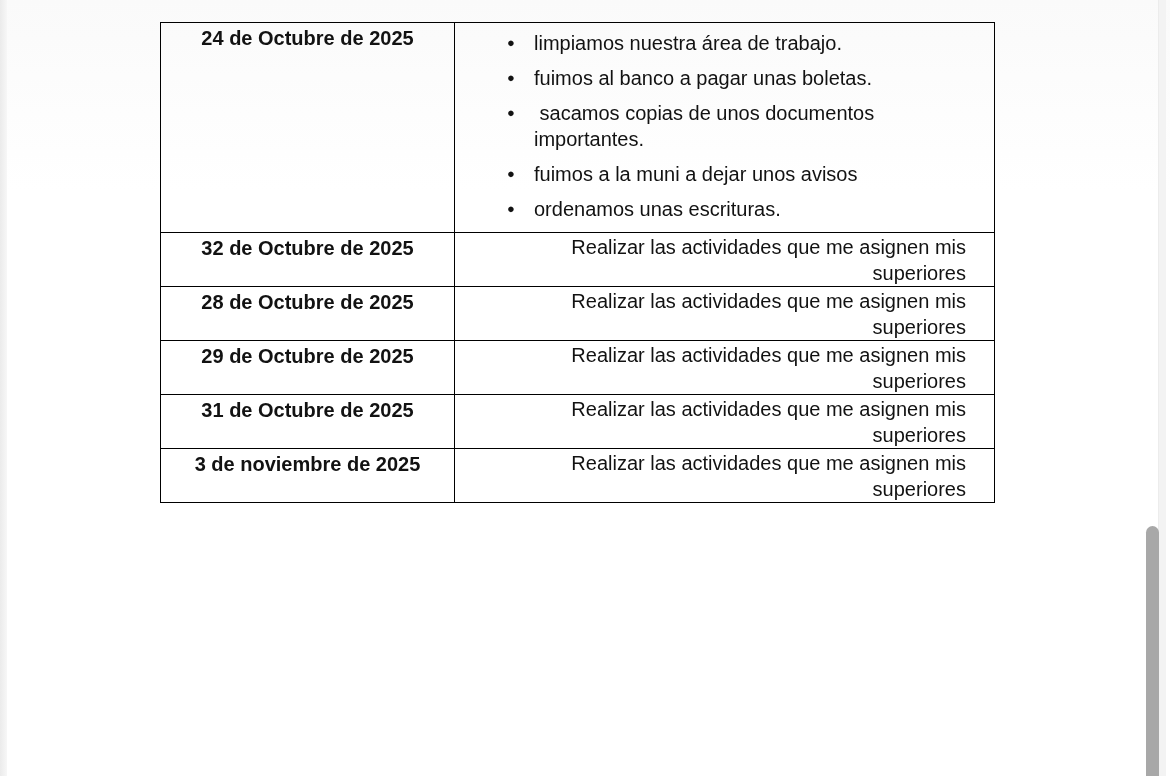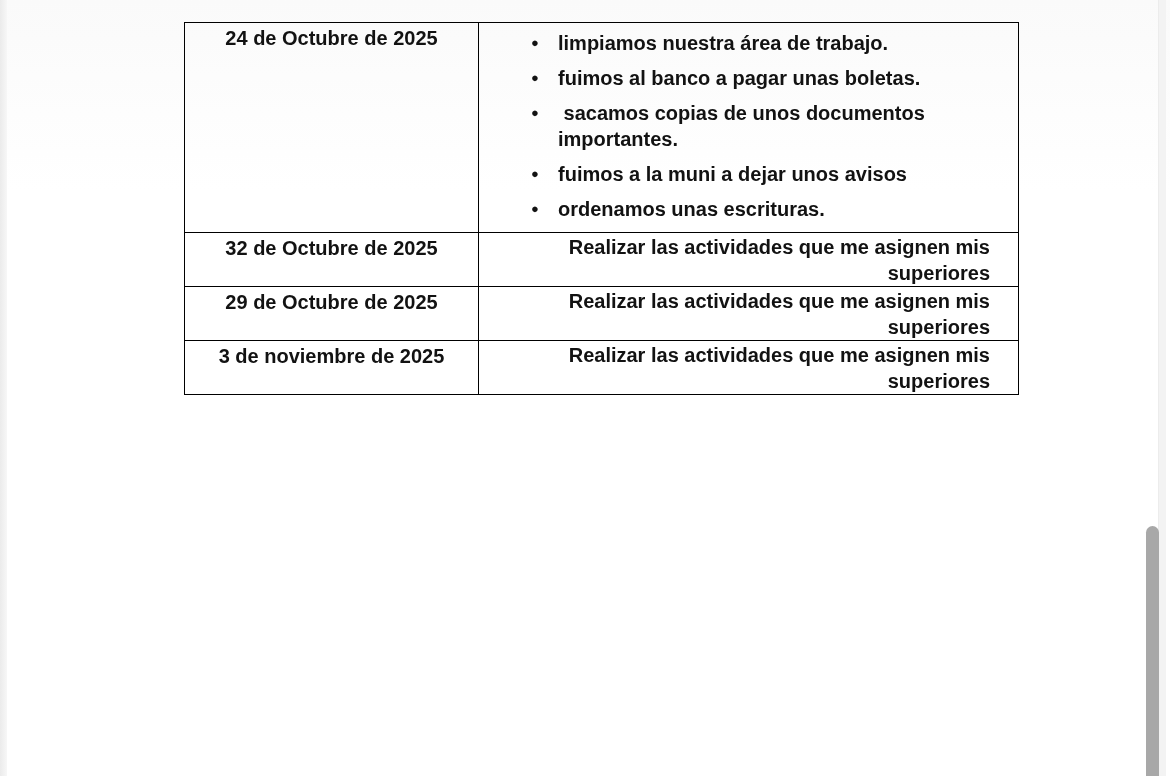--- a/index.html
+++ b/index.html
@@ -34,21 +34,21 @@
     right: 11px;
     top: 526px;
     bottom: 0;
     width: 13px;
     background: #a8a8a8;
     border-radius: 7px 7px 0 0;
   }
   
   table.activities {
     position: absolute;
-    left: 184px;
+    left: 160px;
     top: 22px;
     width: 834px;
     border-collapse: collapse;
     table-layout: fixed;
     color: #121212;
   }
   table.activities td {
     border: 1.5px solid #000000;
     vertical-align: top;
     overflow: hidden;
@@ -58,21 +58,20 @@
     text-align: center;
     font-weight: bold;
     font-size: 20px;
     line-height: 26px;
     padding: 2px 4px 0 4px;
   }
   td.activity-cell {
     width: 540px;
     font-size: 20px;
     line-height: 26px;
-    font-weight: bold;
   }
   td.activity-center {
     text-align: right;
     padding: 1px 28px 0 28px;
   }
   tr.first-row { height: 202px; }
   tr.std-row   { height: 53px; }
   ul.bullet-list {
     margin: 6px 0 0 0;
     padding: 0 40px 0 78px;
@@ -117,21 +116,29 @@
             <li>fuimos a la muni a dejar unos avisos</li>
             <li>ordenamos unas escrituras.</li>
           </ul>
         </td>
       </tr>
       <tr class="std-row">
         <td class="date-cell">32 de Octubre de 2025</td>
         <td class="activity-cell activity-center">Realizar las actividades que me asignen mis superiores</td>
       </tr>
       <tr class="std-row">
+        <td class="date-cell">28 de Octubre de 2025</td>
+        <td class="activity-cell activity-center">Realizar las actividades que me asignen mis superiores</td>
+      </tr>
+      <tr class="std-row">
         <td class="date-cell">29 de Octubre de 2025</td>
+        <td class="activity-cell activity-center">Realizar las actividades que me asignen mis superiores</td>
+      </tr>
+      <tr class="std-row">
+        <td class="date-cell">31 de Octubre de 2025</td>
         <td class="activity-cell activity-center">Realizar las actividades que me asignen mis superiores</td>
       </tr>
       <tr class="std-row">
         <td class="date-cell">3 de noviembre de 2025</td>
         <td class="activity-cell activity-center">Realizar las actividades que me asignen mis superiores</td>
       </tr>
     </tbody>
   </table>
 
   <div class="scrollbar-track"></div>

